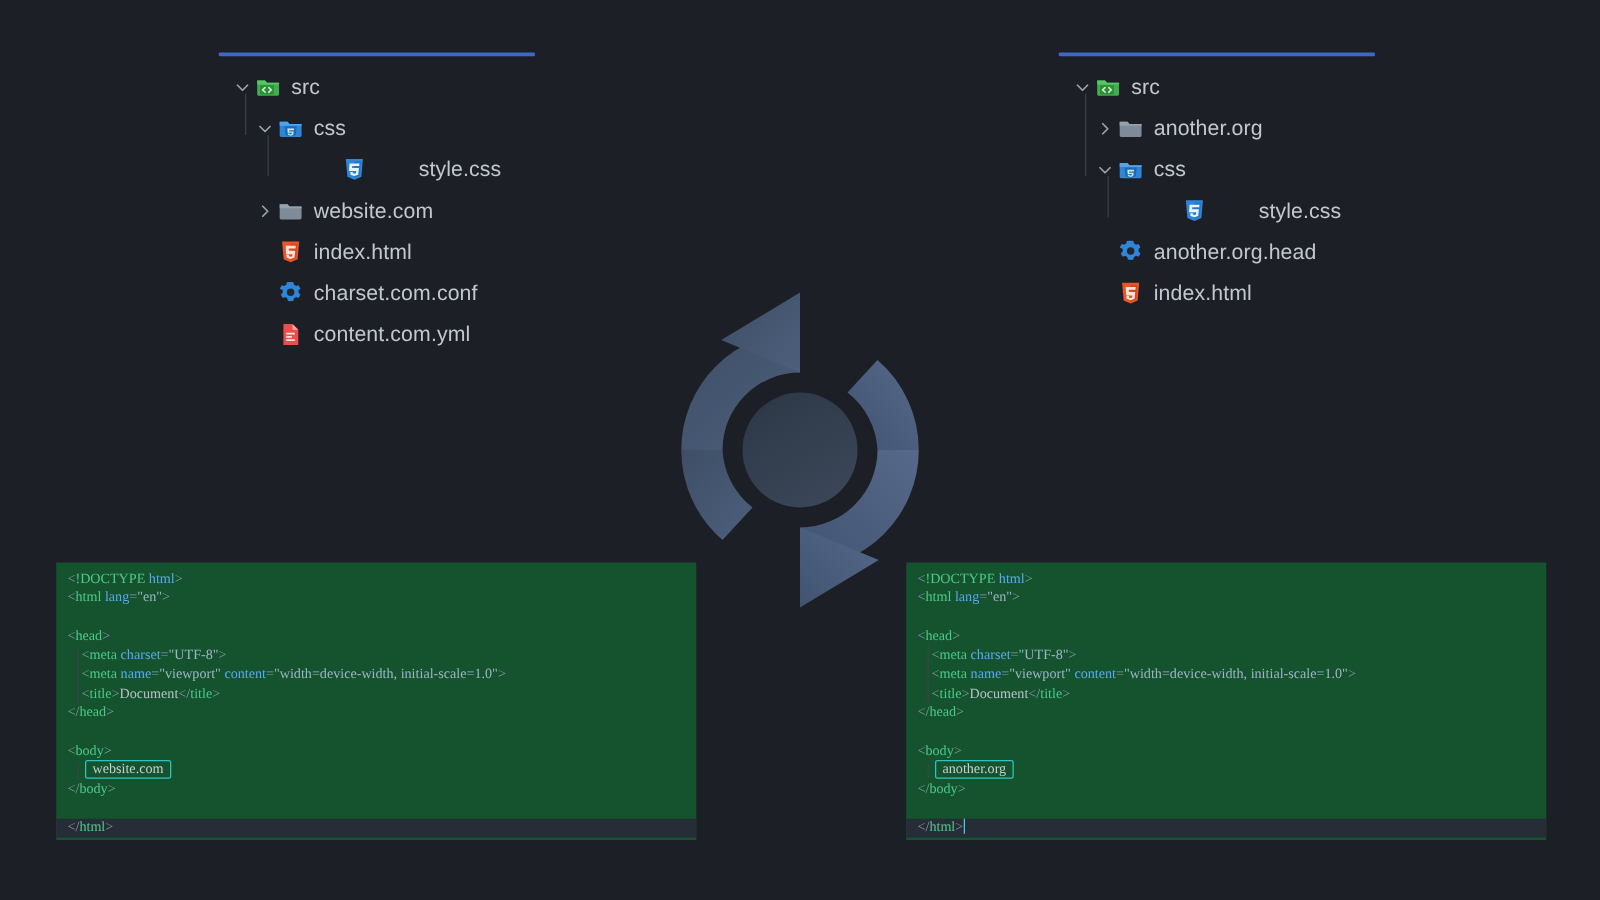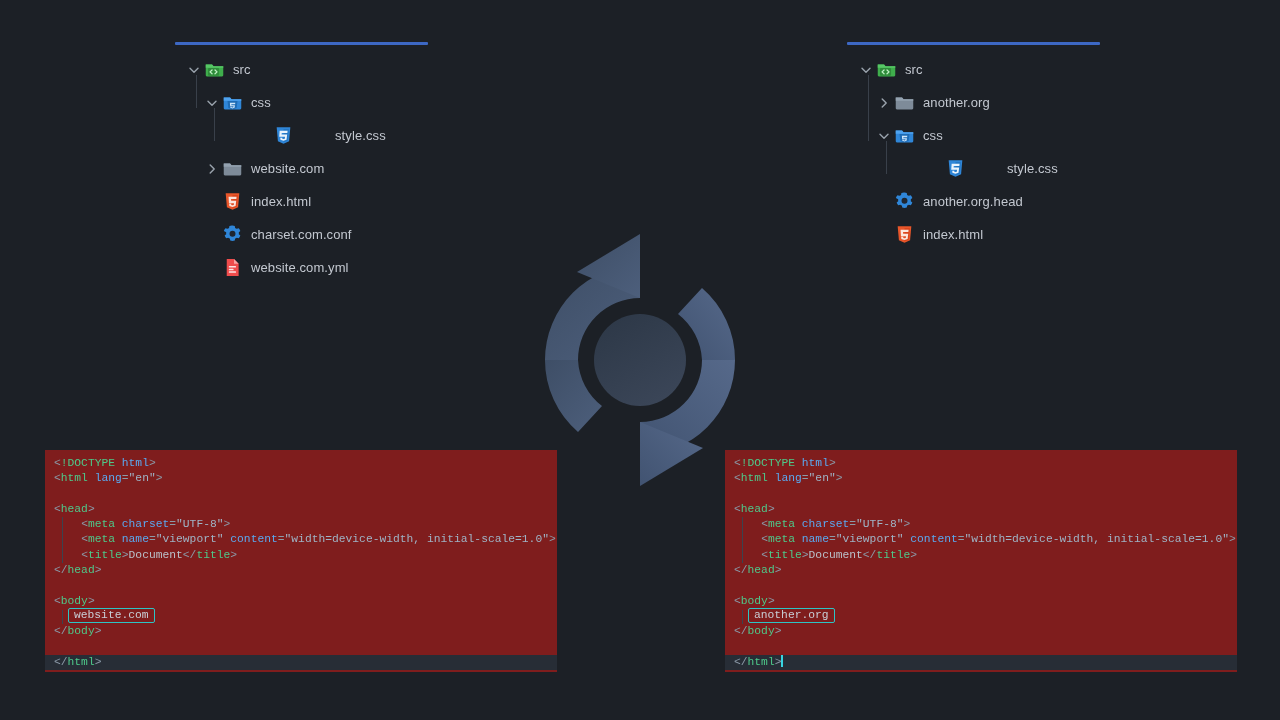--- a/index.html
+++ b/index.html
@@ -69,21 +69,21 @@
     height: 22px;
     flex: 0 0 22px;
     margin-right: 8px;
     display: flex;
     align-items: center;
     justify-content: center;
   }
   .icon svg { display: block; }
 
   .label {
-    font-size: 13px;
+    font-size: 17px;
     color: #c3c8d0;
     letter-spacing: .1px;
   }
 
   
   .d0 { padding-left: 10px; }
   .d1 { padding-left: 28px; text-align: center; }
   .d2 { padding-left: 46px; gap: 33px; }
 
   
@@ -93,24 +93,24 @@
     background: #39404a;
     z-index: 1;
   }
 
   
   .code-panel {
     position: absolute;
     top: 450px;
     width: 512px;
     height: 222px;
-    background: #7f1d1d;
+    background: #14532d;
     z-index: 2;
     overflow: hidden;
-    font-family: Liberation Mono, monospace;
+    font-family: Liberation Serif, serif;
     font-size: 11.3px;
     line-height: 15.3px;
     padding: 6px 0 0 0;
     box-sizing: border-box;
   }
   .code-left  { left: 45px; }
   .code-right { left: 725px; }
 
   .cline {
     height: 15.3px;
@@ -301,21 +301,21 @@
         </span>
         <span class="icon">
           <svg width="21" height="21" viewBox="0 0 24 24" xmlns="http://www.w3.org/2000/svg">
             <path d="M5.4 2.4h8.3L19 7.7v13.9H5.4Z" fill="#ef4c4c"></path>
             <path d="M13.7 2.4 19 7.7h-5.3Z" fill="#f9a3a3"></path>
             <rect x="7.8" y="10.4" width="8.2" height="1.7" rx=".6" fill="#fde3e3"></rect>
             <rect x="7.8" y="13.4" width="5.4" height="1.7" rx=".6" fill="#fde3e3"></rect>
             <rect x="7.8" y="16.4" width="8.2" height="1.7" rx=".6" fill="#fde3e3"></rect>
           </svg>
         </span>
-        <span class="label">website.com.yml</span>
+        <span class="label">content.com.yml</span>
       </div>
     </div>
 </div>
 
 <div class="tree tree-right">
   <div class="tree-rule"></div>
   <div class="guide" style="left:21px; top:33px;  height:66px;"></div>
   <div class="guide" style="left:39px; top:99px;  height:33px;"></div>
   <div id="right-rows">
       <div class="row d0">

